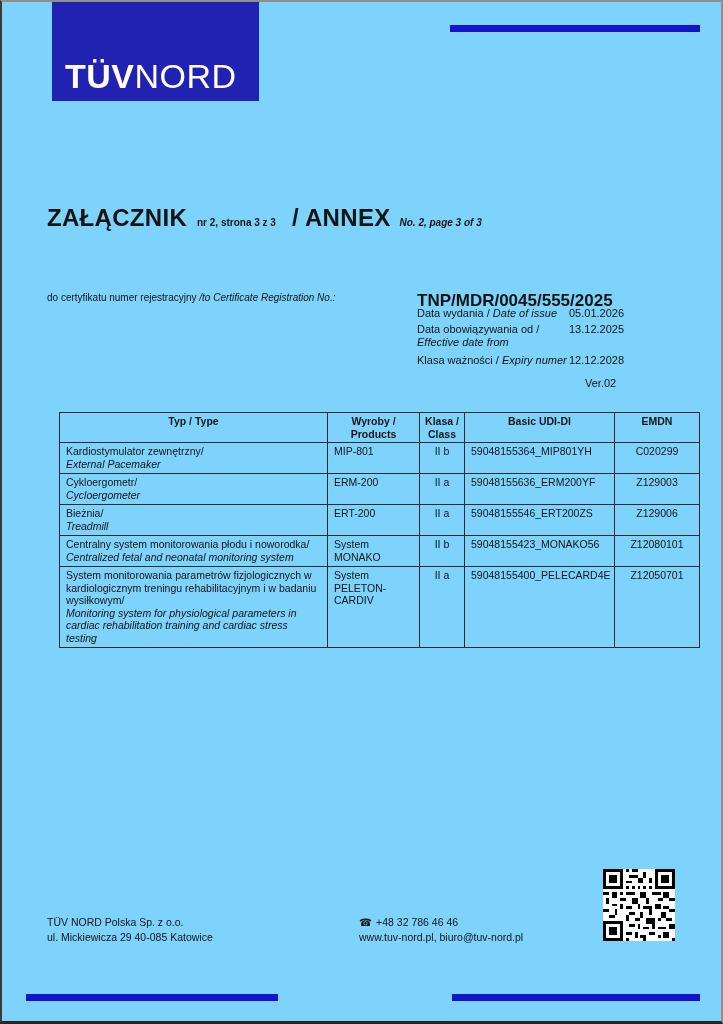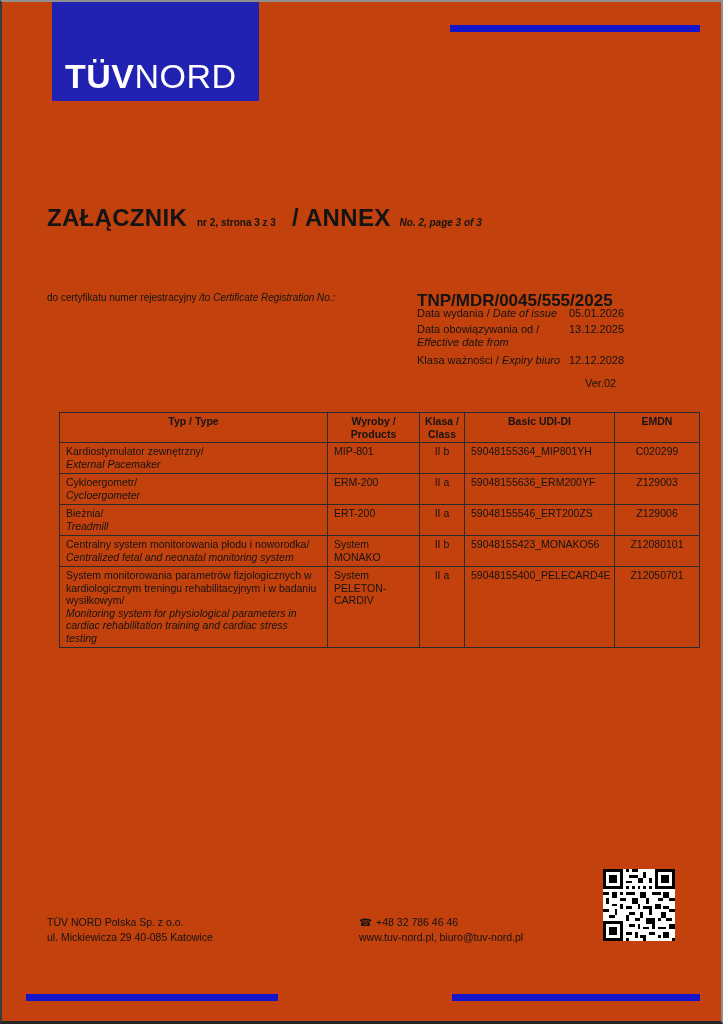--- a/index.html
+++ b/index.html
@@ -1,20 +1,20 @@
 <!DOCTYPE html>
 <html style="--brand-blue: #2121b2; --bar-blue: #1414cb;"><head>
 <meta charset="utf-8">
 <style>
   html,body{margin:0;padding:0;background:#e9e9e9;}
   .page{
     position:relative;
     width:723px;height:1024px;
     margin:0 auto;
-    background:#c2410c;
+    background:#7dd3fc;
     box-sizing:border-box;
     border-top:2px solid #8f8f8f;
     border-right:2px solid #8f8f8f;
     border-left:2px solid #3a3a3a;
     border-bottom:3px solid #262626;
     font-family:"Liberation Sans","DejaVu Sans",sans-serif;
     color:#141414;
     overflow:hidden;
   }
   
@@ -103,21 +103,21 @@
   <div class="dates">
     <div class="date-row">
       <span class="date-label"><span>Data wydania / </span><span class="italic">Date of issue</span></span>
       <span class="date-value">05.01.2026</span>
     </div>
     <div class="date-row gap1">
       <span class="date-label"><span>Data obowiązywania od / </span><span class="italic">Effective date from</span></span>
       <span class="date-value">13.12.2025</span>
     </div>
     <div class="date-row gap2">
-      <span class="date-label"><span>Klasa ważności / </span><span class="italic">Expiry biuro</span></span>
+      <span class="date-label"><span>Klasa ważności / </span><span class="italic">Expiry numer</span></span>
       <span class="date-value">12.12.2028</span>
     </div>
     <div class="date-row gap3">
       <span class="date-label"></span>
       <span class="date-value">Ver.02</span>
     </div>
   </div>
 
   <table class="devices">
     <colgroup>

